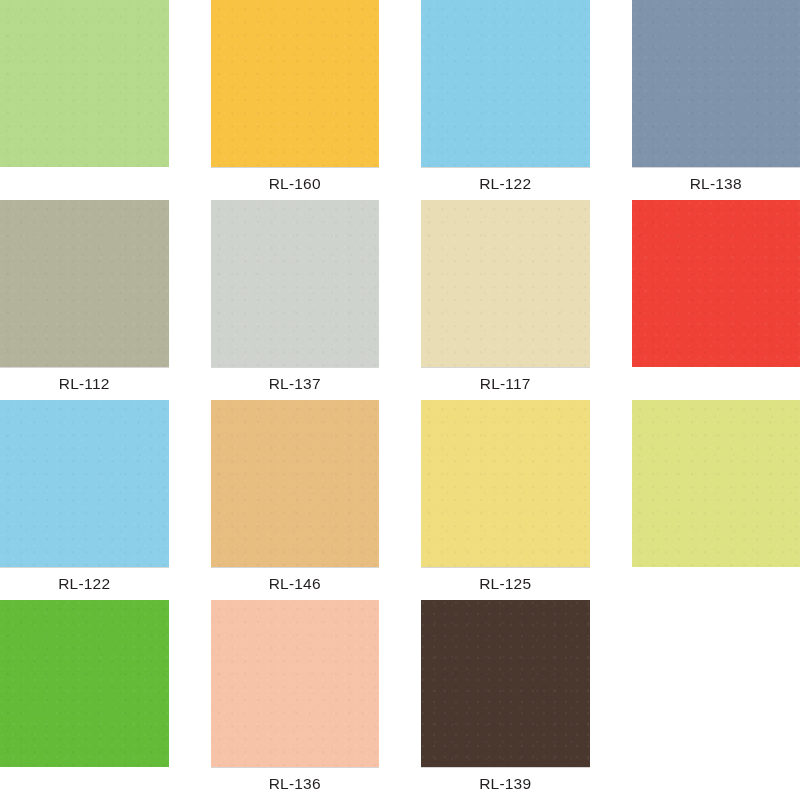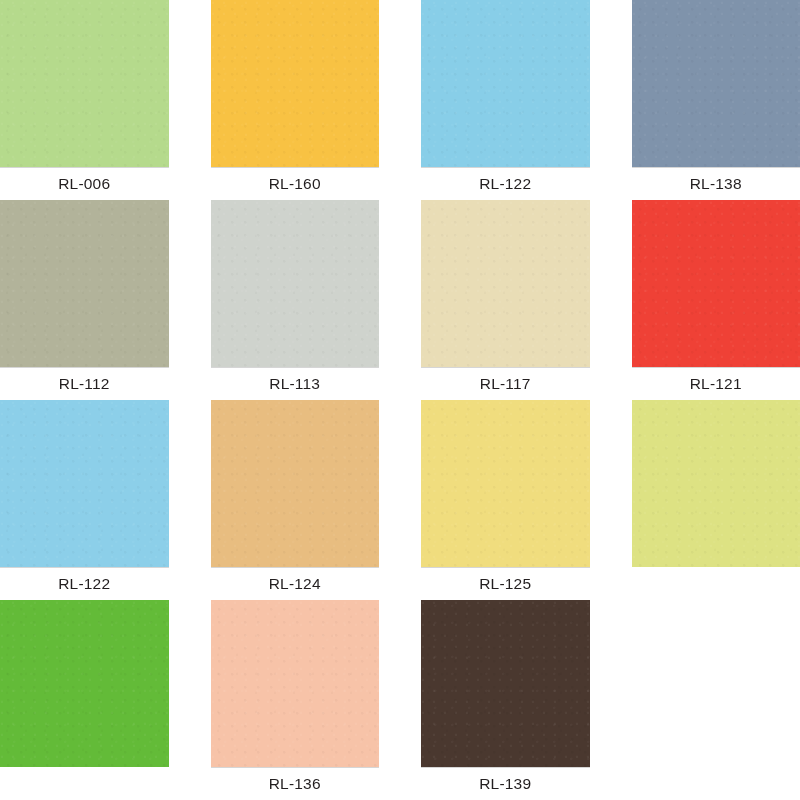--- a/index.html
+++ b/index.html
@@ -78,23 +78,20 @@
     white-space: nowrap;
     user-select: none;
   }
 </style>
 </head>
 <body>
 
 <div id="swatch-grid">
     <div class="swatch-cell">
       <div class="swatch-chip" style="background-color: rgb(181, 218, 140);"></div>
-      <div class="swatch-label-band">
-        <span class="swatch-label">RL-006</span>
-      </div>
     </div>
     <div class="swatch-cell">
       <div class="swatch-chip" style="background-color: rgb(248, 194, 67);"></div>
       <div class="swatch-label-band">
         <span class="swatch-label">RL-160</span>
       </div>
     </div>
     <div class="swatch-cell">
       <div class="swatch-chip" style="background-color: rgb(136, 206, 232);"></div>
       <div class="swatch-label-band">
@@ -109,45 +106,42 @@
     </div>
     <div class="swatch-cell">
       <div class="swatch-chip" style="background-color: rgb(178, 179, 154);"></div>
       <div class="swatch-label-band">
         <span class="swatch-label">RL-112</span>
       </div>
     </div>
     <div class="swatch-cell">
       <div class="swatch-chip" style="background-color: rgb(207, 211, 205);"></div>
       <div class="swatch-label-band">
-        <span class="swatch-label">RL-113</span>
+        <span class="swatch-label">RL-137</span>
       </div>
     </div>
     <div class="swatch-cell">
       <div class="swatch-chip" style="background-color: rgb(233, 221, 182);"></div>
       <div class="swatch-label-band">
         <span class="swatch-label">RL-117</span>
       </div>
     </div>
     <div class="swatch-cell">
       <div class="swatch-chip" style="background-color: rgb(239, 65, 54);"></div>
-      <div class="swatch-label-band">
-        <span class="swatch-label">RL-121</span>
-      </div>
     </div>
     <div class="swatch-cell">
       <div class="swatch-chip" style="background-color: rgb(140, 207, 233);"></div>
       <div class="swatch-label-band">
         <span class="swatch-label">RL-122</span>
       </div>
     </div>
     <div class="swatch-cell">
       <div class="swatch-chip" style="background-color: rgb(232, 189, 128);"></div>
       <div class="swatch-label-band">
-        <span class="swatch-label">RL-124</span>
+        <span class="swatch-label">RL-146</span>
       </div>
     </div>
     <div class="swatch-cell">
       <div class="swatch-chip" style="background-color: rgb(240, 221, 126);"></div>
       <div class="swatch-label-band">
         <span class="swatch-label">RL-125</span>
       </div>
     </div>
     <div class="swatch-cell">
       <div class="swatch-chip" style="background-color: rgb(221, 226, 131);"></div>

